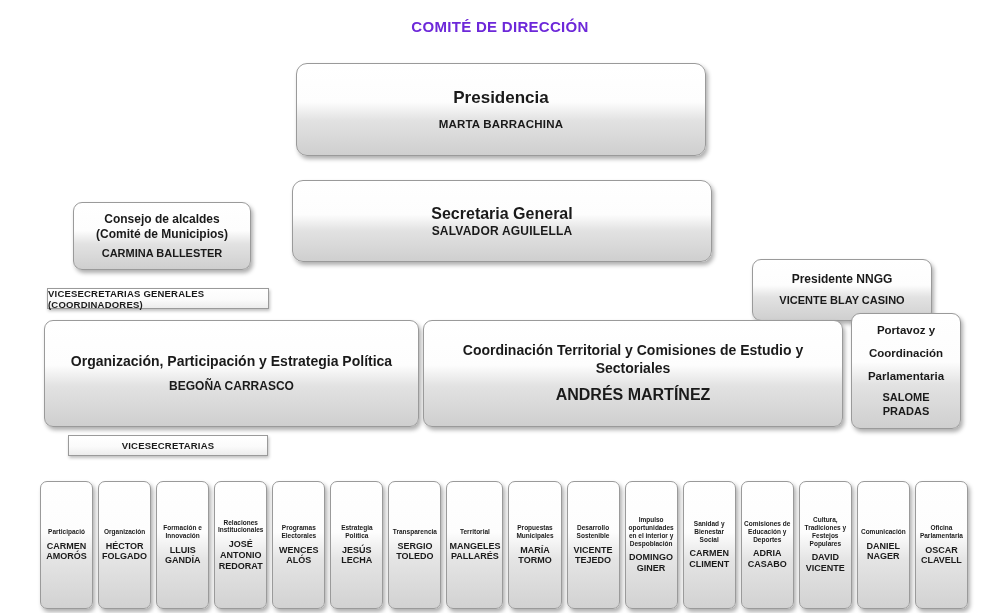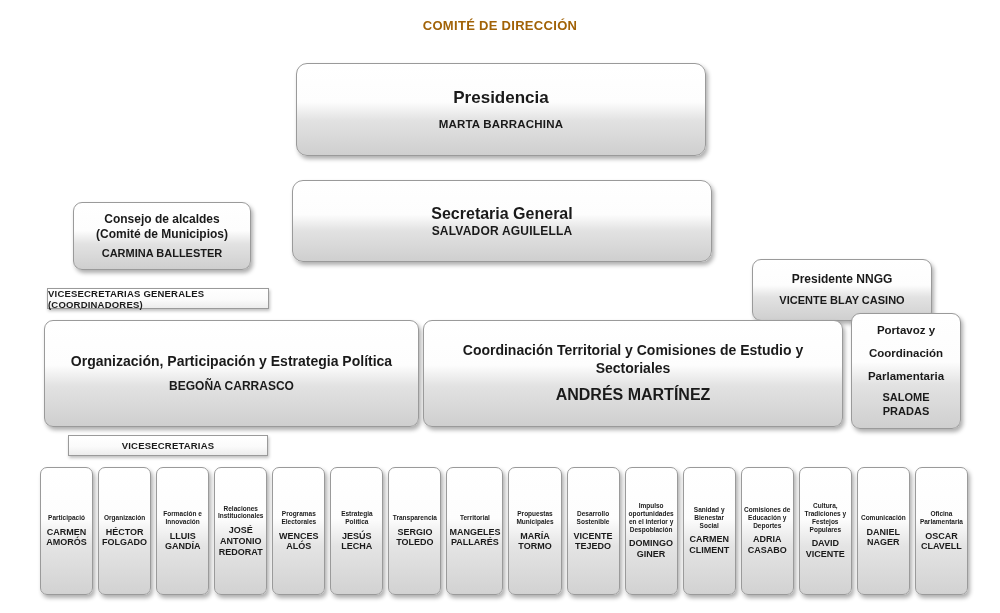--- a/index.html
+++ b/index.html
@@ -19,23 +19,23 @@
     position: relative;
     width: 1000px;
     height: 613px;
   }
   .title {
     position: absolute;
     top: 18px;
     left: 0;
     width: 1000px;
     text-align: center;
-    font-size: 13px;
-    font-weight: bold;
-    color: #a16207;
+    font-size: 15px;
+    font-weight: bold;
+    color: #6d28d9;
     letter-spacing: 0.3px;
   }
   
   .box {
     position: absolute;
     box-sizing: border-box;
     border: 1px solid #9a9a9a;
     border-radius: 9px;
     background: linear-gradient(to bottom, #ffffff 0%, #fdfdfd 42%, #e2e2e2 62%, #cfcfcf 100%);
     box-shadow: 2px 3px 4px rgba(0,0,0,0.32);
@@ -113,21 +113,21 @@
   #portavoz {
     left: 851px; top: 313px; width: 110px; height: 116px;
   }
   #portavoz .role { font-size: 11.5px; line-height: 1.35; margin-bottom: 7px; }
   #portavoz .person { font-size: 11px; font-weight: bold; }
 
   
   .row-vices {
     position: absolute;
     left: 40px;
-    top: 467px;
+    top: 481px;
     width: 928px;
     height: 128px;
     display: flex;
     gap: 5px;
   }
   .vcard {
     box-sizing: border-box;
     flex: 1 1 0;
     border: 1px solid #9a9a9a;
     border-radius: 7px;

